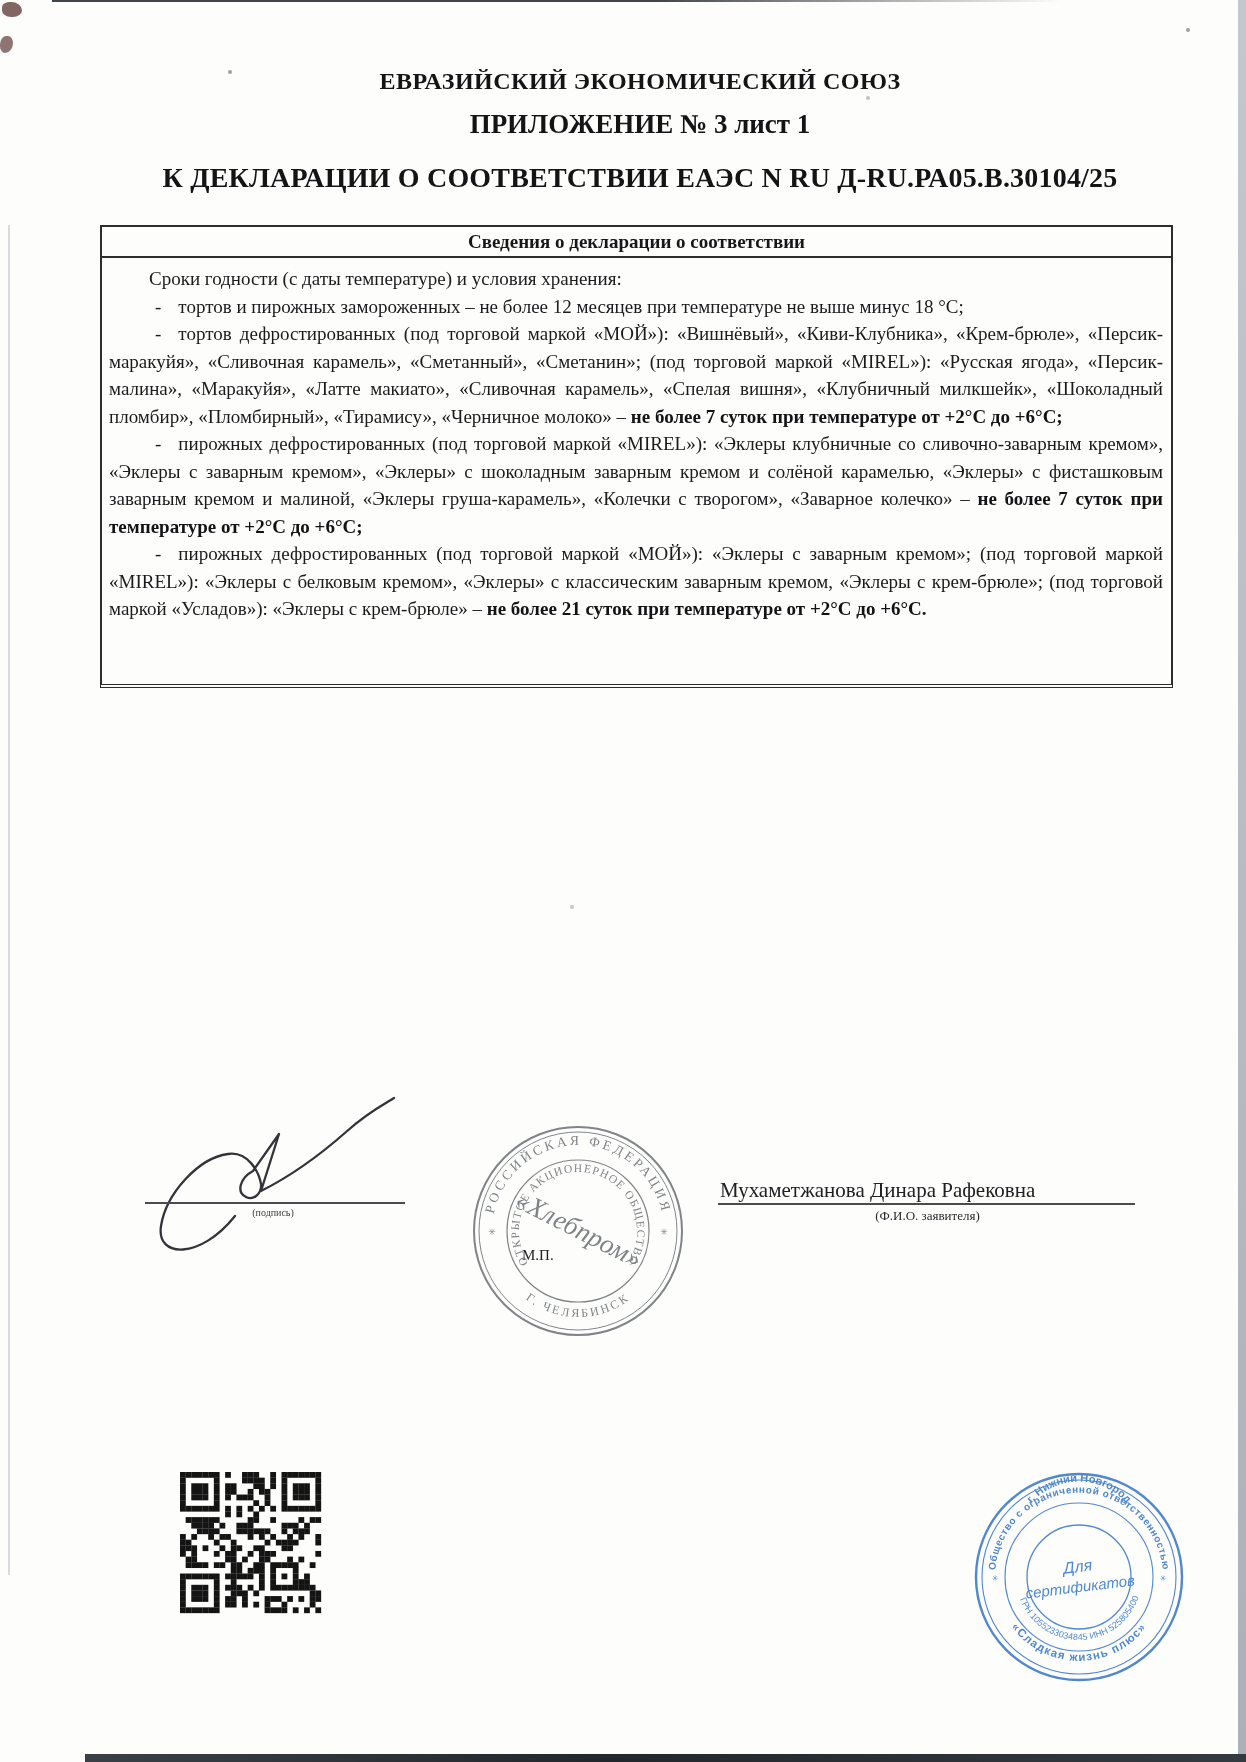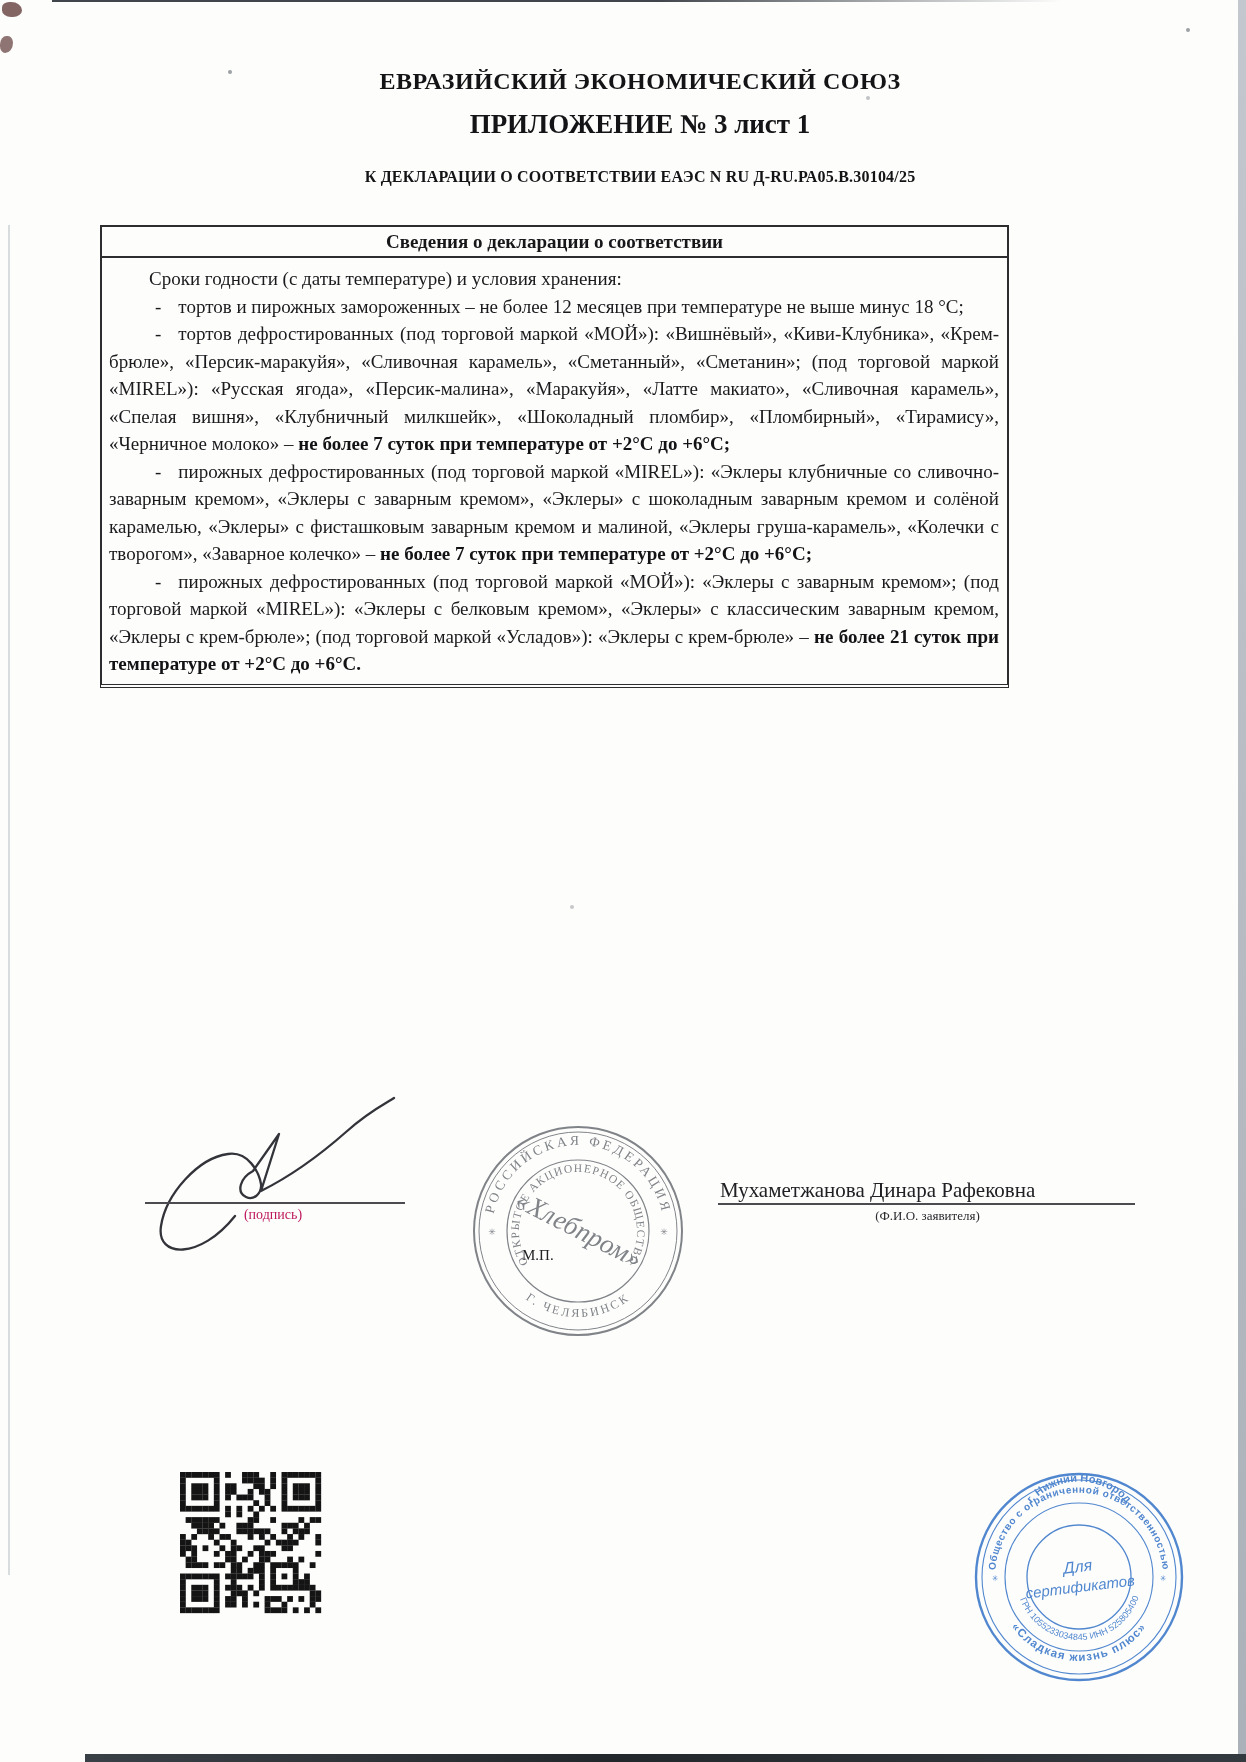--- a/index.html
+++ b/index.html
@@ -13,38 +13,38 @@
   .edge-top{left:52px;top:0;width:1010px;height:2px;background:linear-gradient(90deg,#41464c,#41464c 60%,rgba(65,70,76,0));}
   .edge-left{left:8px;top:225px;width:2px;height:1350px;background:#ccd0d4;opacity:.75;}
   .blob1{left:2px;top:2px;width:20px;height:15px;background:#6d4a49;border-radius:40% 60% 50% 50%;opacity:.85;}
   .blob2{left:0px;top:36px;width:13px;height:17px;background:#72514f;border-radius:50% 40% 60% 40%;opacity:.8;}
   .speck{width:4px;height:4px;border-radius:50%;background:#85888d;opacity:.8;}
 
   
   .titles{position:absolute;left:35px;top:68px;width:1210px;text-align:center;font-weight:bold;color:#141416;}
   .t1{font-size:24px;letter-spacing:.5px;}
   .t2{font-size:27px;margin-top:14px;}
-  .t3{font-size:16px;margin-top:28px;letter-spacing:.2px;}
-
-  
-  .decl-box{position:absolute;left:100px;top:225px;width:909px;height:463px;
+  .t3{font-size:28px;margin-top:22px;letter-spacing:.2px;}
+
+  
+  .decl-box{position:absolute;left:100px;top:225px;width:1073px;height:463px;
             border:2px solid #2d2d2f;border-bottom:4px double #2d2d2f;box-sizing:border-box;background:transparent;}
   .decl-header{height:29px;line-height:29px;border-bottom:2px solid #2d2d2f;text-align:center;
                font-weight:bold;font-size:19px;color:#17171a;}
   .decl-body{padding:7px 8px 0 7px;font-size:19px;line-height:27.5px;color:#1b1b1e;}
   .decl-body p{margin:0;text-align:justify;}
   .intro{text-indent:40px;}
   .item{text-indent:46px;}
   .bullet{padding-right:17px;}
   .item b{font-weight:bold;color:#131316;}
 
   
   .sig-svg{position:absolute;left:140px;top:1088px;}
   .sig-line{position:absolute;left:145px;top:1202px;width:260px;height:2px;background:#4c4c50;}
-  .sig-label{position:absolute;left:198px;top:1207px;width:150px;text-align:center;font-size:14px;color:#be185d;}
+  .sig-label{position:absolute;left:198px;top:1207px;width:150px;text-align:center;font-size:10px;color:#404040;}
   .mp-label{position:absolute;left:522px;top:1247px;font-size:15px;color:#222226;}
   .fio-name{position:absolute;left:720px;top:1178px;width:415px;text-align:left;font-size:21px;color:#202024;}
   .fio-line{position:absolute;left:718px;top:1203px;width:417px;height:2px;background:#4c4c50;}
   .fio-label{position:absolute;left:720px;top:1208px;width:415px;text-align:center;font-size:13px;color:#2a2a2e;}
 
   
   .seal-black{position:absolute;left:465px;top:1118px;opacity:.78;}
   .seal-blue{position:absolute;left:970px;top:1468px;opacity:.9;}
 
   

